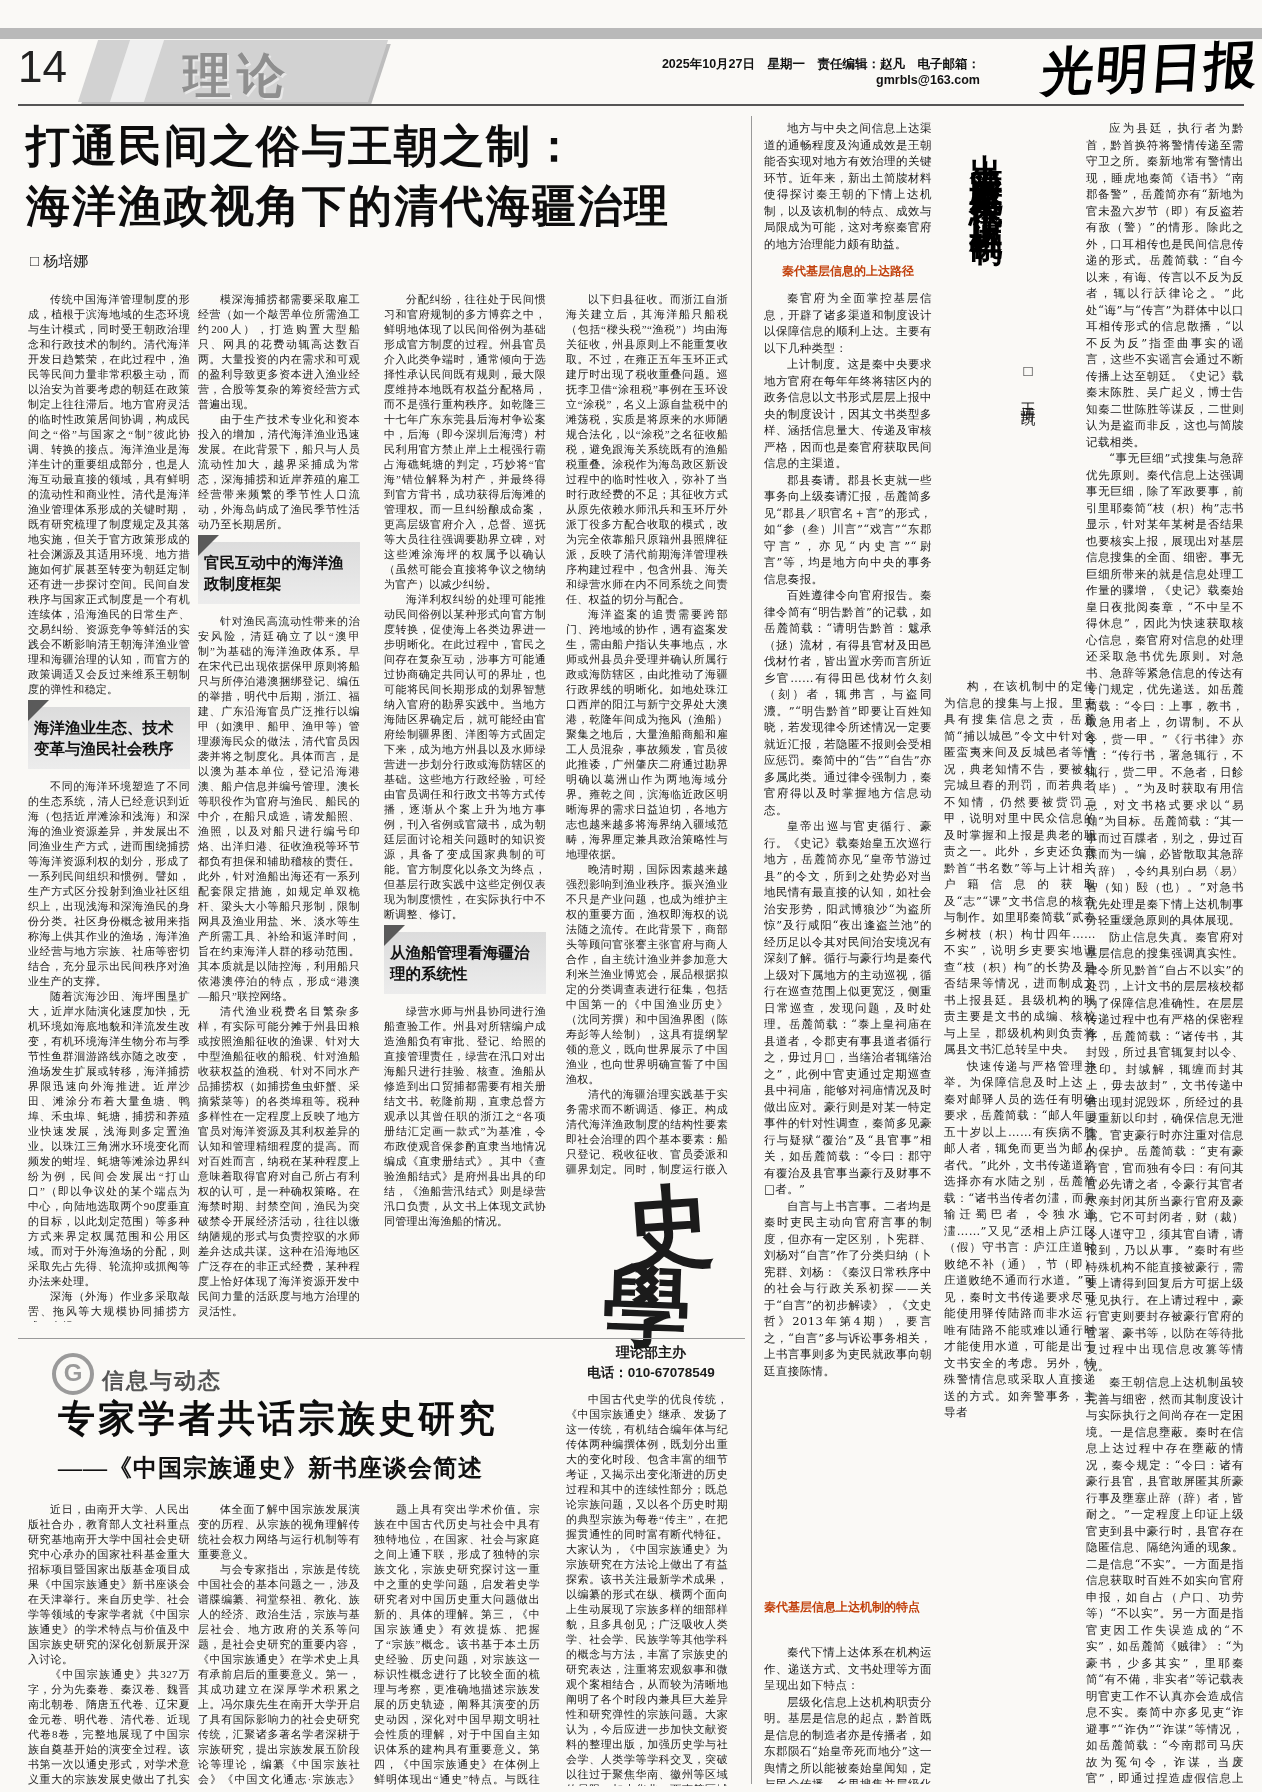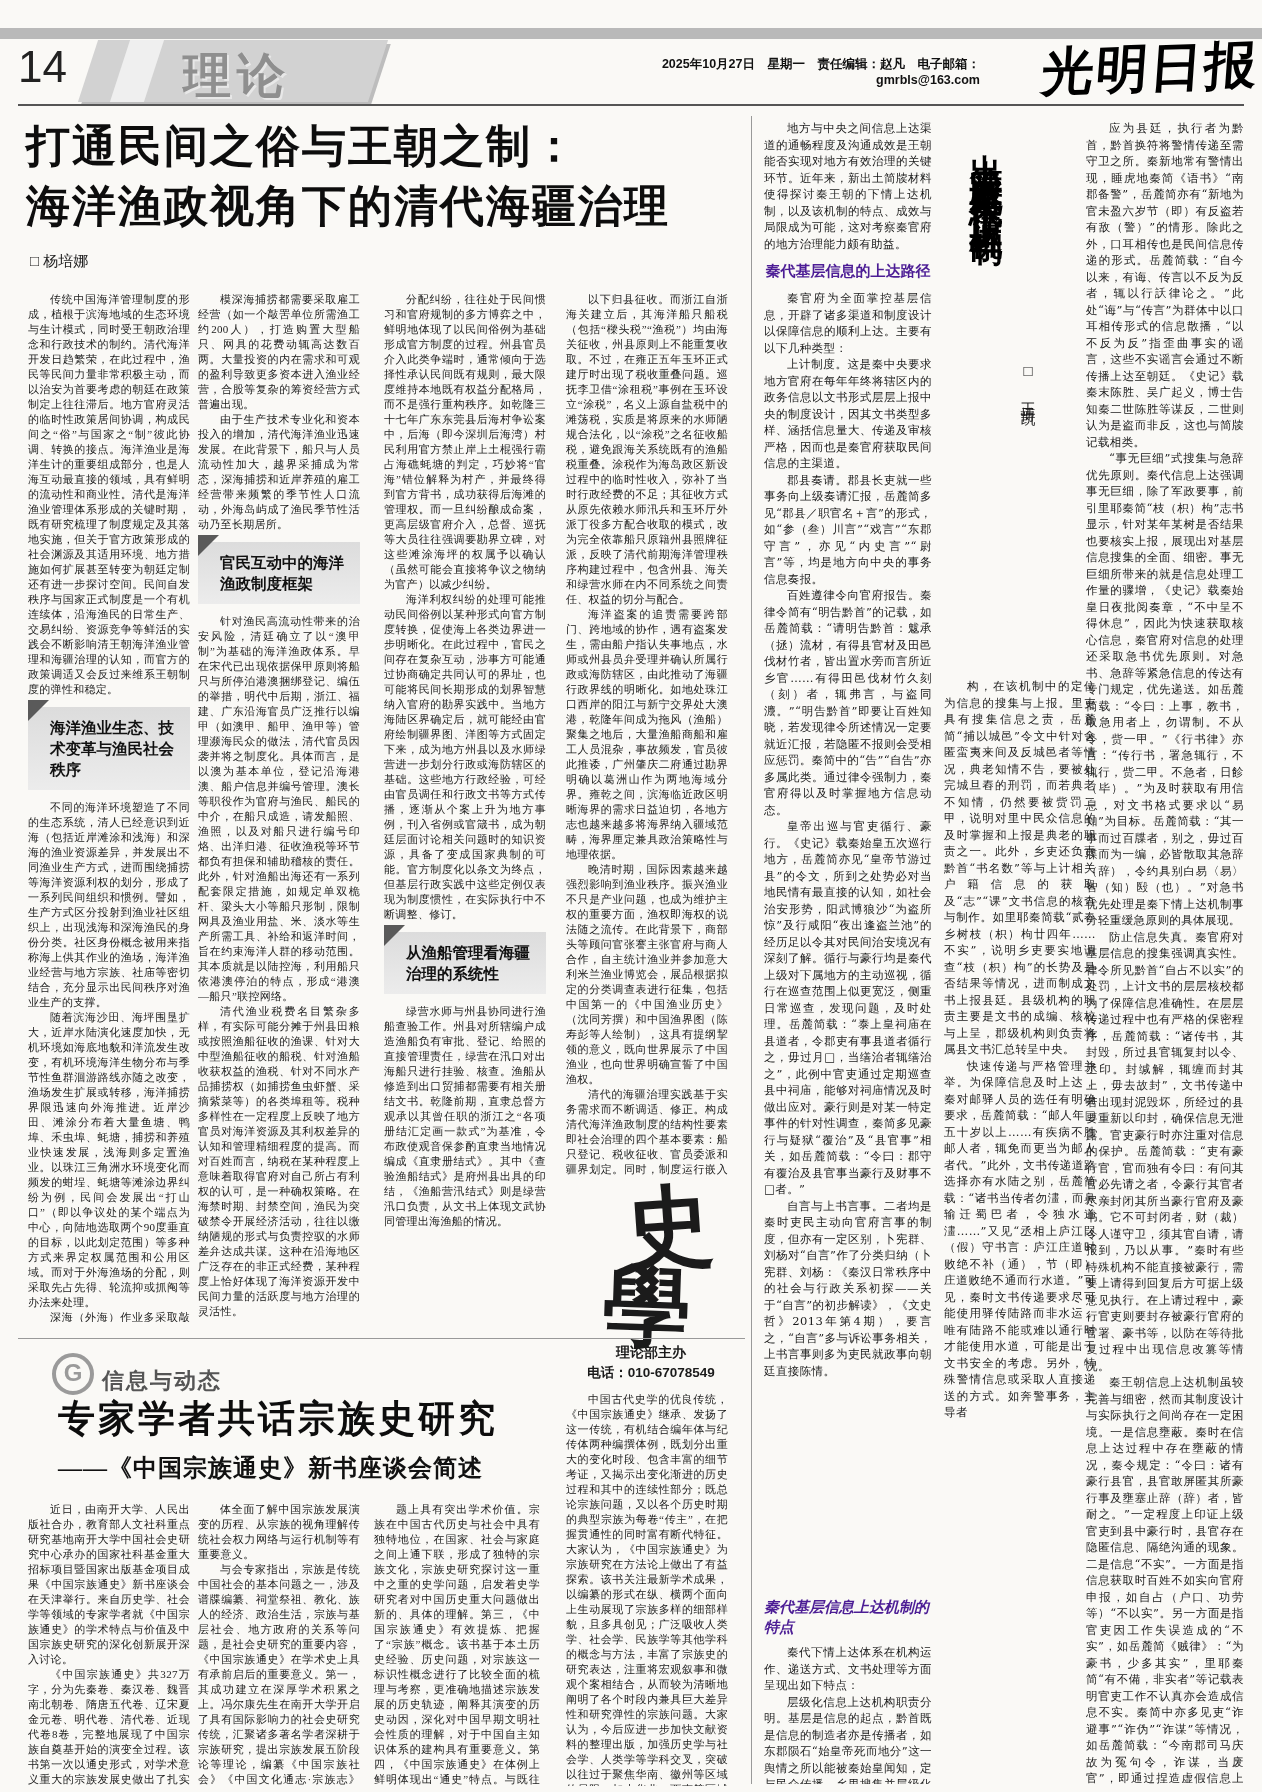--- a/index.html
+++ b/index.html
@@ -21,23 +21,23 @@
   
   .vrule{left:751px;top:116px;width:1px;height:1668px;background:#999;}
   .hrule-info{left:18px;top:1338px;width:727px;height:1px;background:#999;}
   
   .headline{left:26px;width:650px;font-weight:900;font-size:44px;line-height:58px;letter-spacing:2px;color:#0d0d0d;}
   .hl1{top:118px;} .hl2{top:178px;}
   .byline{left:30px;top:252px;font-size:15px;font-family:"Liberation Sans",sans-serif;color:#222;}
   .col{overflow:hidden;text-align:justify;}
   .col .para{margin:0;text-indent:2em;font-size:11px;line-height:15px;letter-spacing:.3px;}
   .subhead{position:relative;margin:10px 0;}
-  .subhead.box{background:linear-gradient(180deg,#dcdcdc,#ececec);padding:10px 8px 10px 22px;font-family:"Liberation Sans",sans-serif;font-weight:bold;font-size:15.5px;line-height:21px;text-align:left;color:#111;}
+  .subhead.box{background:linear-gradient(180deg,#dcdcdc,#ececec);padding:10px 8px 10px 6px;font-family:"Liberation Sans",sans-serif;font-weight:bold;font-size:15.5px;line-height:21px;text-align:left;color:#111;}
   .subhead.box .fold{position:absolute;left:-3px;top:-7px;width:0;height:0;border-top:24px solid #5a5a5a;border-right:24px solid transparent;}
-  .subhead.plain{font-family:"Liberation Sans",sans-serif;font-weight:bold;font-size:15px;line-height:20px;text-align:center;margin:9px 0;color:#4c1d95;}
+  .subhead.plain{font-family:"Liberation Sans",sans-serif;font-weight:bold;font-size:12px;line-height:20px;text-align:center;margin:9px 0;color:#c2410c;}
   .mcol1{left:28px;top:292px;width:162px;height:1030px;}
   .mcol2{left:198px;top:292px;width:162px;height:1030px;}
   .mcol3{left:384px;top:292px;width:162px;height:1030px;}
   .mcol4{left:566px;top:292px;width:162px;height:884px;}
   
   .shixue{left:556px;top:1186px;width:190px;height:200px;text-align:center;}
   .shixue .ch{font-family:"DejaVu Serif",serif;font-weight:900;font-size:88px;line-height:80px;display:block;}
   .shixue .ch1{margin-left:36px;transform:rotate(-4deg);}
   .shixue .ch2{margin-left:-8px;transform:rotate(2deg);}
   .sx-org{left:556px;top:1344px;width:190px;text-align:center;font-family:"Liberation Sans",sans-serif;font-weight:bold;font-size:14px;}
@@ -120,21 +120,21 @@
 <div class="abs col kai qcol1a">
     <p class="para">地方与中央之间信息上达渠道的通畅程度及沟通成效是王朝能否实现对地方有效治理的关键环节。近年来，新出土简牍材料使得探讨秦王朝的下情上达机制，以及该机制的特点、成效与局限成为可能，这对考察秦官府的地方治理能力颇有助益。</p>
     <div class="subhead plain">秦代基层信息的上达路径</div>
     <p class="para">秦官府为全面掌控基层信息，开辟了诸多渠道和制度设计以保障信息的顺利上达。主要有以下几种类型：</p>
     <p class="para">上计制度。这是秦中央要求地方官府在每年年终将辖区内的政务信息以文书形式层层上报中央的制度设计，因其文书类型多样、涵括信息量大、传递及审核严格，因而也是秦官府获取民间信息的主渠道。</p>
     <p class="para">郡县奏请。郡县长吏就一些事务向上级奏请汇报，岳麓简多见“郡县／职官名＋言”的形式，如“参（叁）川言”“戏言”“东郡守言”，亦见“内史言”“尉言”等，均是地方向中央的事务信息奏报。</p>
     <p class="para">百姓遵律令向官府报告。秦律令简有“明告黔首”的记载，如岳麓简载：“请明告黔首：魃承（拯）流材，有得县官材及田邑伐材竹者，皆出置水旁而言所近乡官……有得田邑伐材竹久刻（刻）者，辄弗言，与盗同灋。”“明告黔首”即要让百姓知晓，若发现律令所述情况一定要就近汇报，若隐匿不报则会受相应惩罚。秦简中的“告”“自告”亦多属此类。通过律令强制力，秦官府得以及时掌握地方信息动态。</p>
     <p class="para">皇帝出巡与官吏循行、豪行。《史记》载秦始皇五次巡行地方，岳麓简亦见“皇帝节游过县”的令文，所到之处势必对当地民情有最直接的认知，如社会治安形势，阳武博狼沙“为盗所惊”及行咸阳“夜出逢盗兰池”的经历足以令其对民间治安境况有深刻了解。循行与豪行均是秦代上级对下属地方的主动巡视，循行在巡查范围上似更宽泛，侧重日常巡查，发现问题，及时处理。岳麓简载：“泰上皇祠庙在县道者，令郡吏有事县道者循行之，毋过月□，当缮治者辄缮治之”，此例中官吏通过定期巡查县中祠庙，能够对祠庙情况及时做出应对。豪行则是对某一特定事件的针对性调查，秦简多见豪行与疑狱“覆治”及“县官事”相关，如岳麓简载：“令曰：郡守有覆治及县官事当豪行及财事不□者。”</p>
     <p class="para">自言与上书言事。二者均是秦时吏民主动向官府言事的制度，但亦有一定区别，卜宪群、刘杨对“自言”作了分类归纳（卜宪群、刘杨：《秦汉日常秩序中的社会与行政关系初探——关于“自言”的初步解读》，《文史哲》2013年第4期），要言之，“自言”多与诉讼事务相关，上书言事则多为吏民就政事向朝廷直接陈情。</p>
   </div>
-<div class="abs qsub2 subhead plain" style="text-align:left;font-style:italic;">秦代基层信息上达机制的特点</div>
+<div class="abs qsub2 subhead plain" style="text-align:left;">秦代基层信息上达机制的特点</div>
 <div class="abs col kai qcol1b">
     <p class="para">秦代下情上达体系在机构运作、递送方式、文书处理等方面呈现出如下特点：</p>
     <p class="para">层级化信息上达机构职责分明。基层是信息的起点，黔首既是信息的制造者亦是传播者，如东郡陨石“始皇帝死而地分”这一舆情之所以能被秦始皇闻知，定与民众传播、乡里搜集并层级化转递而至有关。乡里作为基层机</p>
   </div>
 
 <div class="abs vhead-wrap">
   <div class="vhead">出土简牍所见秦代下情上达机制</div>
   <div class="vbyline">□ 王博凯</div>
 </div>
 

